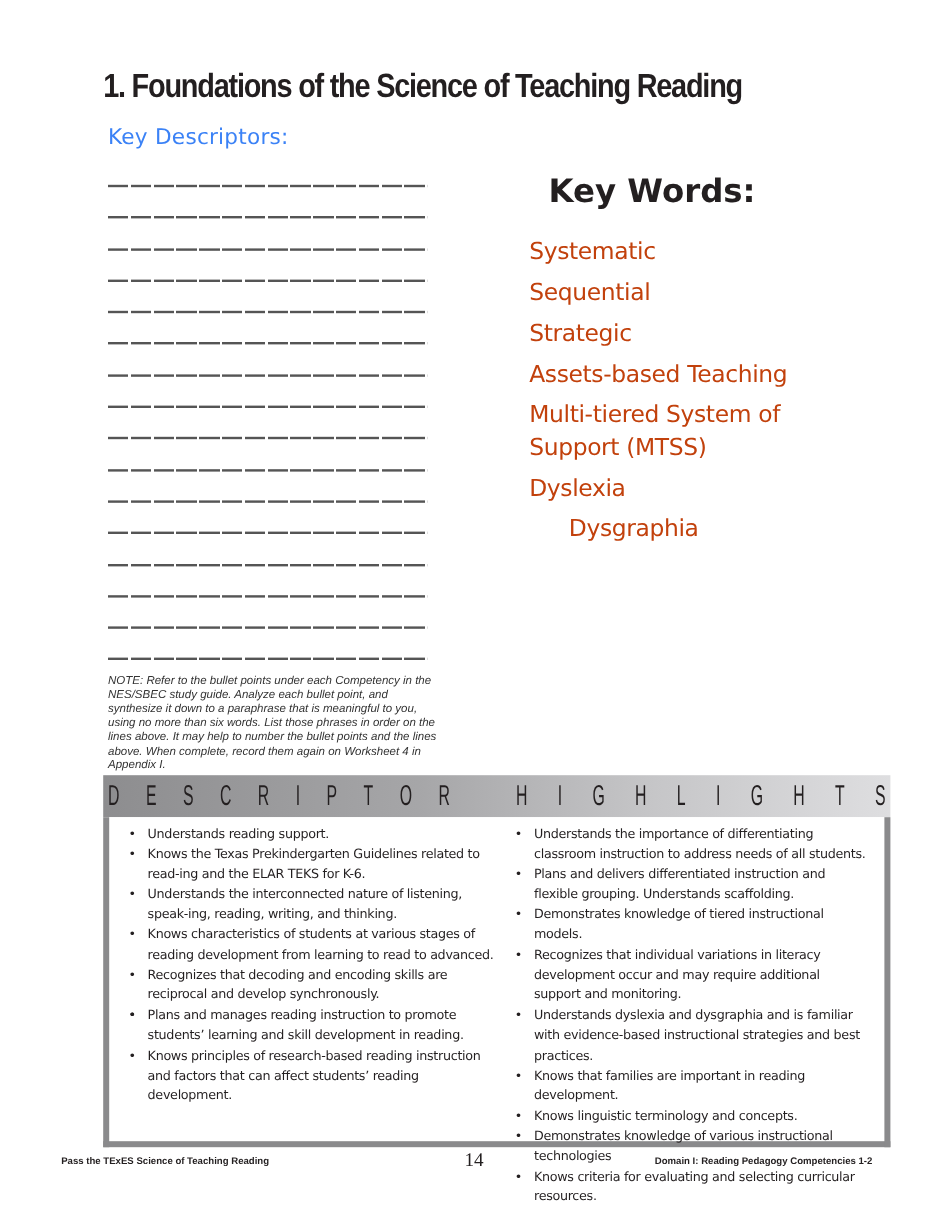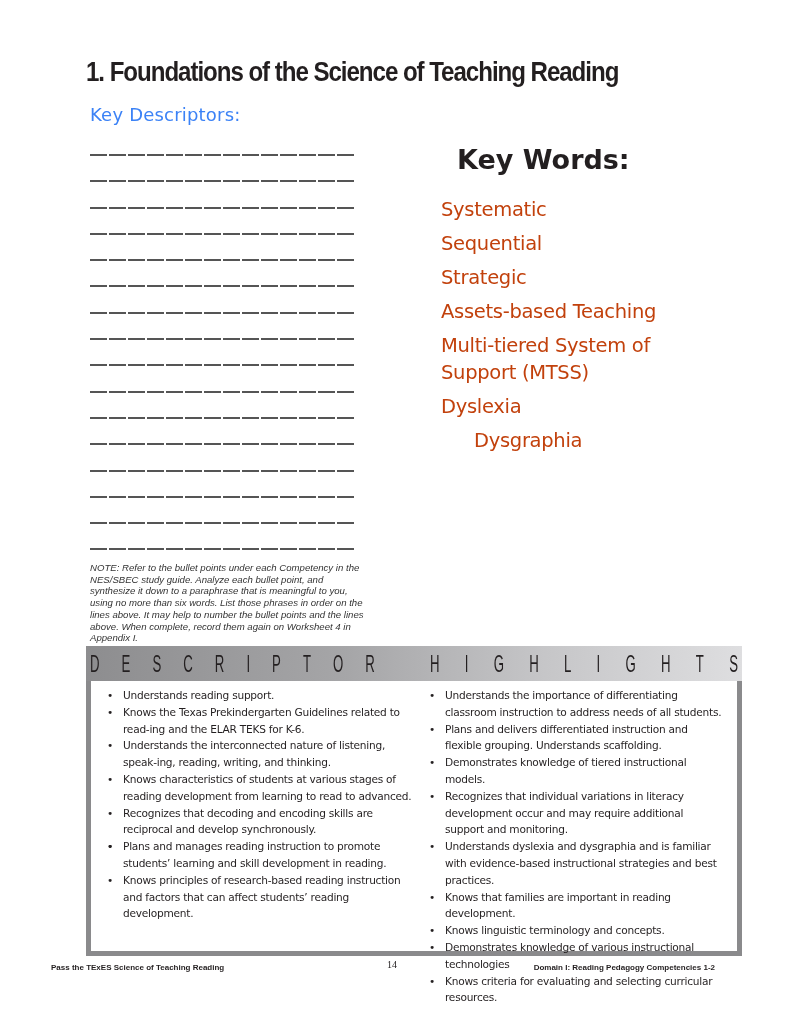--- a/index.html
+++ b/index.html
@@ -184,28 +184,28 @@
       font-family: "Liberation Sans", sans-serif;
       font-weight: bold;
       font-size: 8px;
       color: #231f20;
       white-space: nowrap;
     }
     .footer-left {
       left: 51px;
     }
     .footer-right {
-      right: 76px;
+      right: 64px;
     }
     .footer-page {
       left: 387px;
       top: 959px;
       font-family: "Liberation Serif", serif;
       font-weight: normal;
-      font-size: 10px;
+      font-size: 16px;
     }
   </style>
 </head>
 <body>
 
 <h1 class="page-title">1. Foundations of the Science of Teaching Reading</h1>
 
 <div class="key-descriptors-label">Key Descriptors:</div>
 
 <div class="lines">

